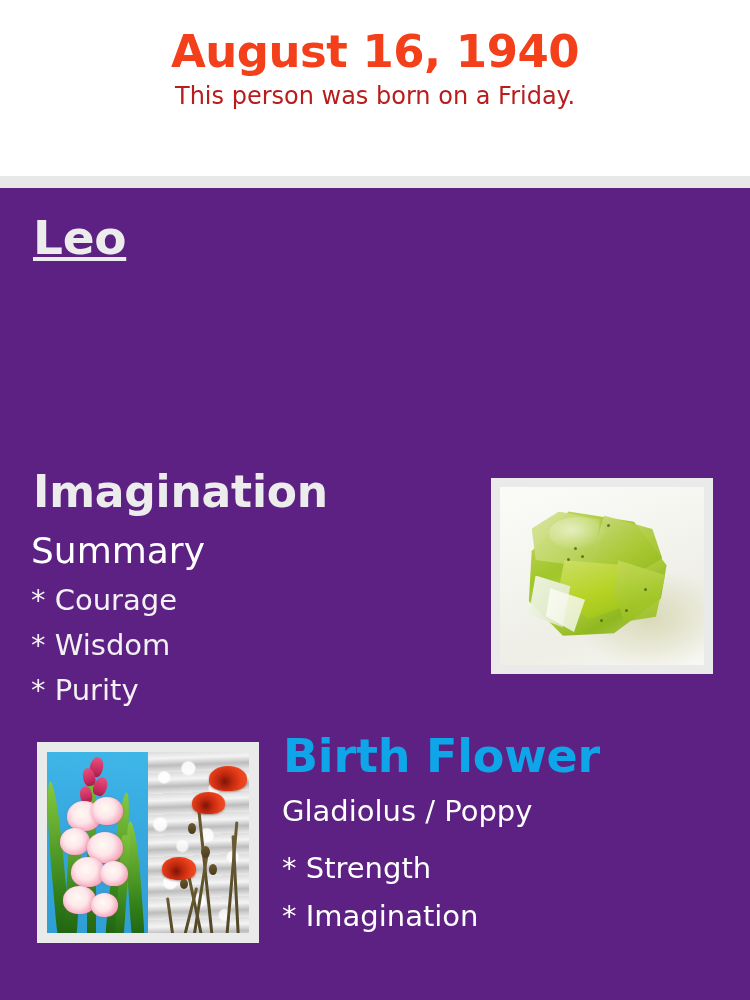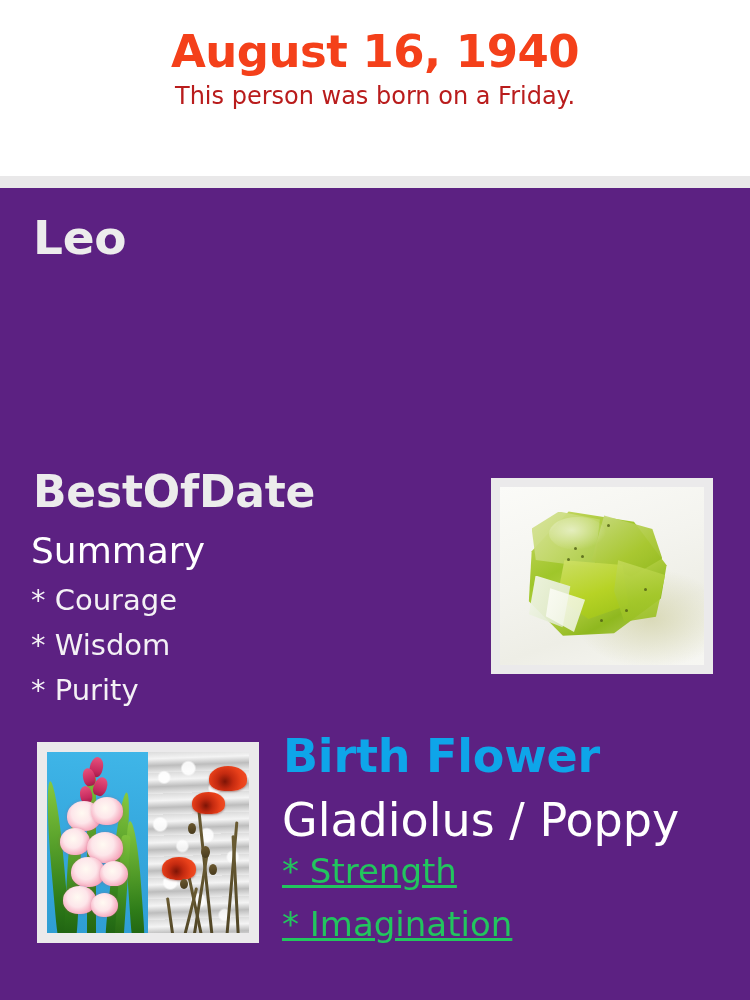--- a/index.html
+++ b/index.html
@@ -73,20 +73,21 @@
 
   .zodiac-name {
     position: absolute;
     left: 33px; top: 26px;
     margin: 0;
     font-size: 47px;
     font-weight: bold;
     color: #ececec;
     line-height: 1;
     letter-spacing: -0.3px;
+    text-decoration: underline;
   }
   .zodiac-desc {
     position: absolute;
     left: 31px; top: 98px;
     width: 660px;
     margin: 0;
     font-size: 37px;
     font-weight: normal;
     color: #ffffff;
     line-height: 1.20;
@@ -136,39 +137,38 @@
     font-size: 46px;
     font-weight: bold;
     color: #0ea5e9;
     line-height: 1;
     letter-spacing: -0.2px;
   }
   .flower-name {
     position: absolute;
     left: 282px; top: 609px;
     margin: 0;
-    font-size: 46px;
+    font-size: 29px;
     font-weight: normal;
     color: #ffffff;
     line-height: 1;
   }
   .flower-traits {
     position: absolute;
     left: 282px; top: 666px;
     margin: 0;
     padding: 0;
     list-style: none;
   }
   .flower-traits li {
-    font-size: 34px;
-    color: #22c55e;
+    font-size: 29px;
+    color: #ffffff;
     line-height: 1;
     margin-bottom: 19px;
     white-space: nowrap;
-    text-decoration: underline;
   }
 
   
   .frame {
     position: absolute;
     background: #ebeaeb;
     box-sizing: border-box;
   }
   .frame-inner {
     position: absolute;
@@ -355,21 +355,21 @@
     <h1 class="hdr-date">August 16, 1940</h1>
     <p class="hdr-weekday">This person was born on a Friday.</p>
   </div>
 
   <div class="divider"></div>
 
   <div class="body-panel">
 
     <h2 class="zodiac-name">Leo</h2>
 
-    <h2 class="stone-heading">BestOfDate</h2>
+    <h2 class="stone-heading">Imagination</h2>
     <p class="stone-name">Summary</p>
     <ul class="stone-traits">
       <li>* Courage</li>
       <li>* Wisdom</li>
       <li>* Purity</li>
     </ul>
 
     <div class="frame gem-frame">
       <div class="frame-inner gem-inner">
         <div class="gem">

